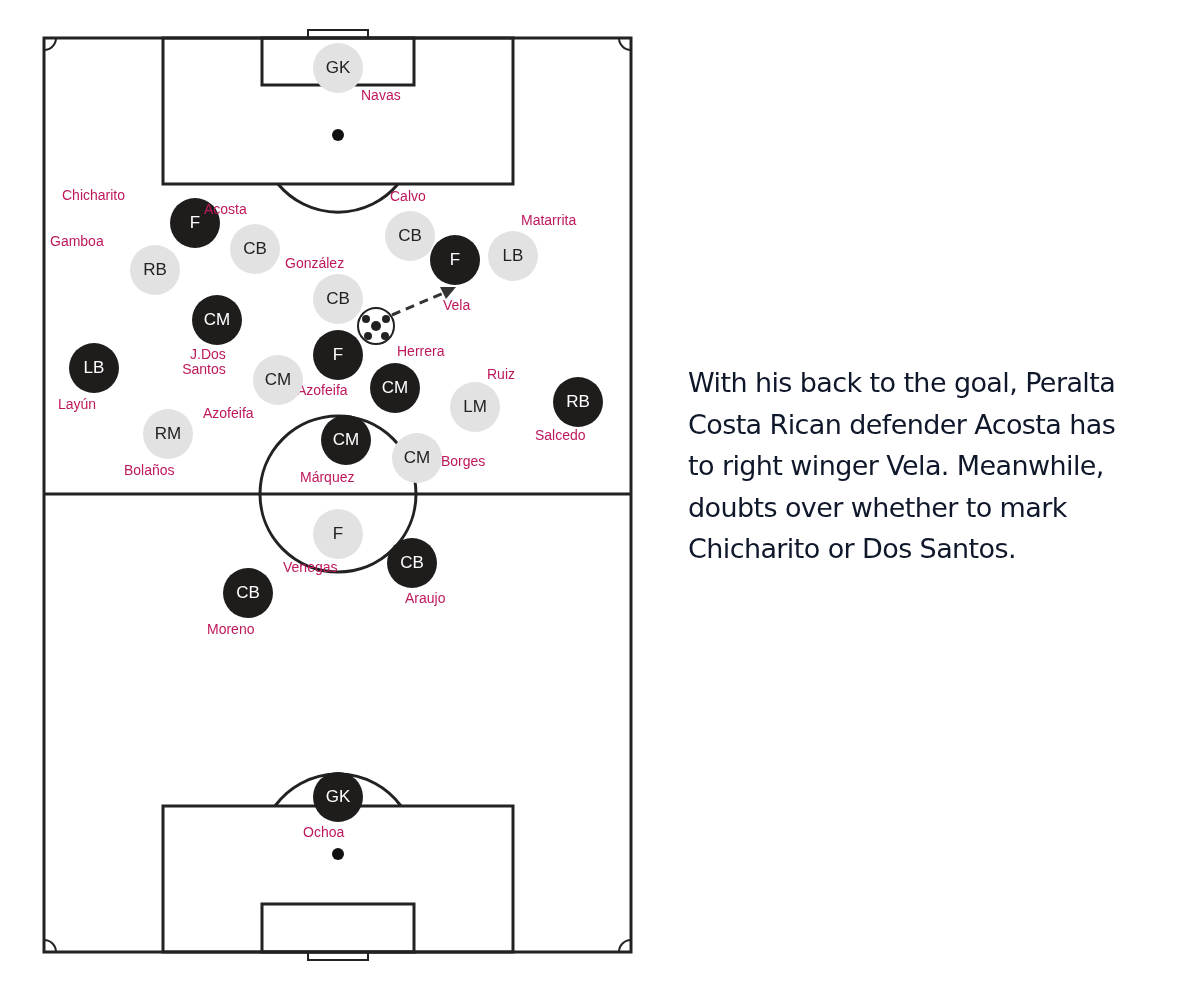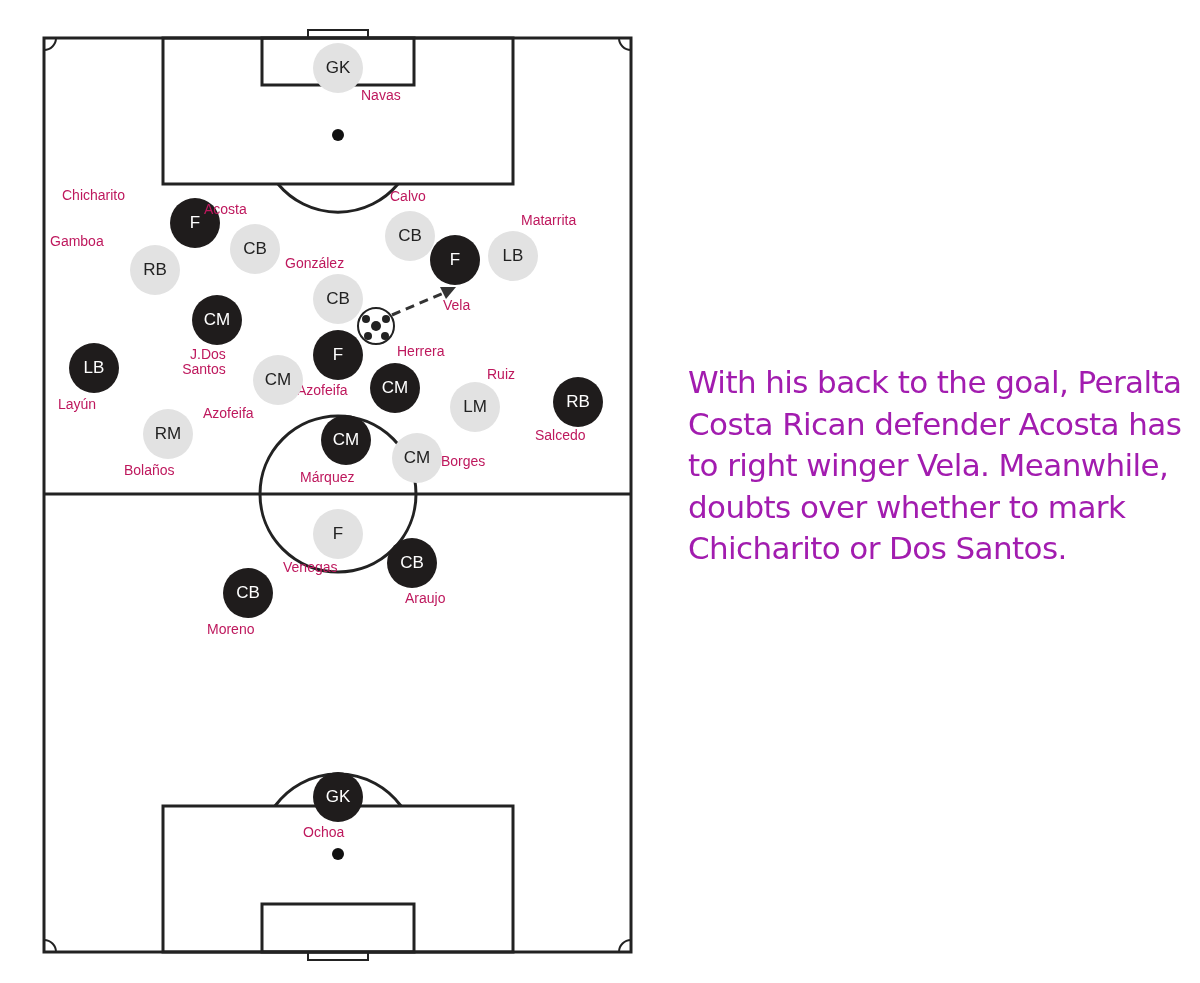--- a/index.html
+++ b/index.html
@@ -3,21 +3,21 @@
 <meta charset="utf-8">
 <style>
   html, body { margin:0; padding:0; background:#ffffff; }
   body { width:1200px; height:983px; position:relative; overflow:hidden; font-family:"Liberation Sans", sans-serif; }
   #pitch { position:absolute; left:0; top:0; width:680px; height:983px; }
   .player { position:absolute; width:50px; height:50px; border-radius:50%; display:flex; align-items:center; justify-content:center; font-family:"Liberation Sans", sans-serif; font-weight:normal; font-size:17px; transform:translate(-50%,-50%); }
   .player.mex { background:#1f1c1c; color:#ffffff; }
   .player.crc { background:#e2e2e2; color:#222222; }
   .pname { position:absolute; font-family:"Liberation Sans", sans-serif; font-size:14px; color:#be185d; white-space:nowrap; line-height:1.1; }
   .pname.center { transform:translateX(-50%); text-align:right; }
-  #caption { position:absolute; left:688px; top:362px; width:490px; font-family:"DejaVu Sans", sans-serif; font-size:31px; line-height:41.6px; color:#a21caf; letter-spacing:-0.6px; }
+  #caption { position:absolute; left:688px; top:362px; width:490px; font-family:"DejaVu Sans", sans-serif; font-size:27px; line-height:41.6px; color:#0f172a; letter-spacing:-0.6px; }
   #caption span { display:block; white-space:nowrap; }
 </style>
 </head>
 <body>
 
 <svg id="pitch" viewBox="0 0 680 983" width="680" height="983">
   <g fill="none" stroke="#222" stroke-width="3">
 
     <rect x="44" y="38" width="587" height="914"></rect>
 

